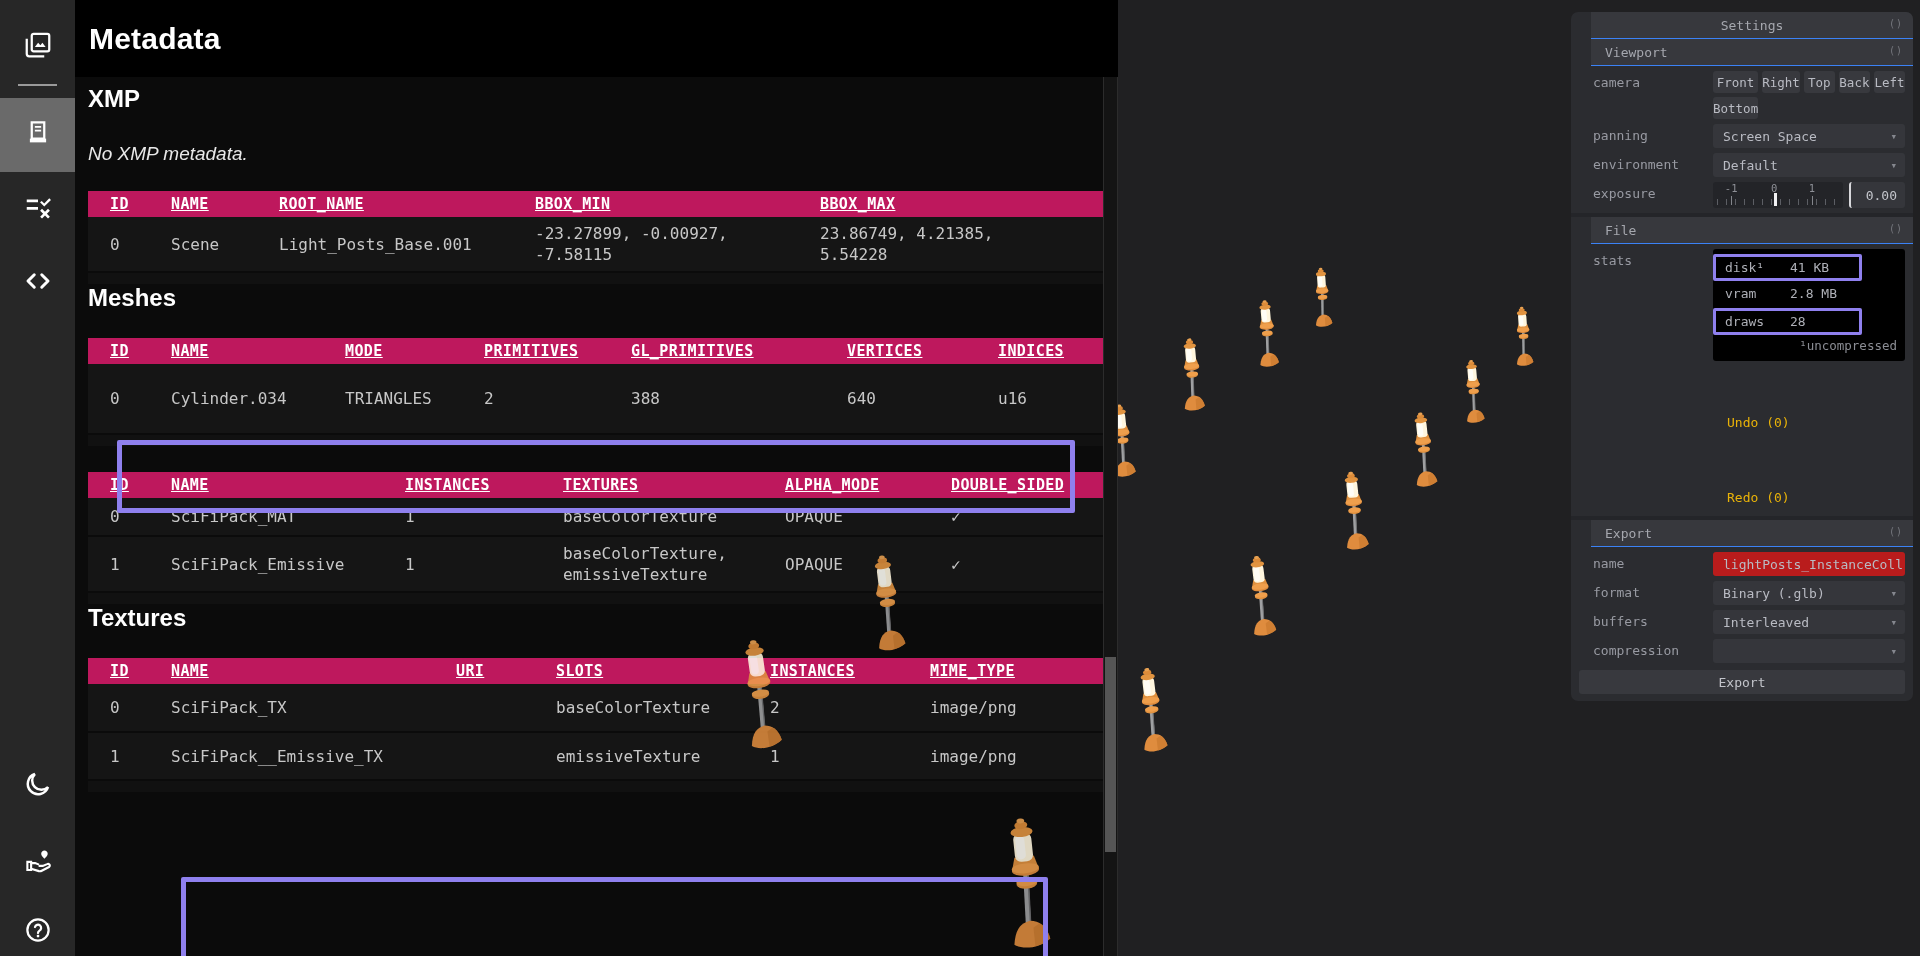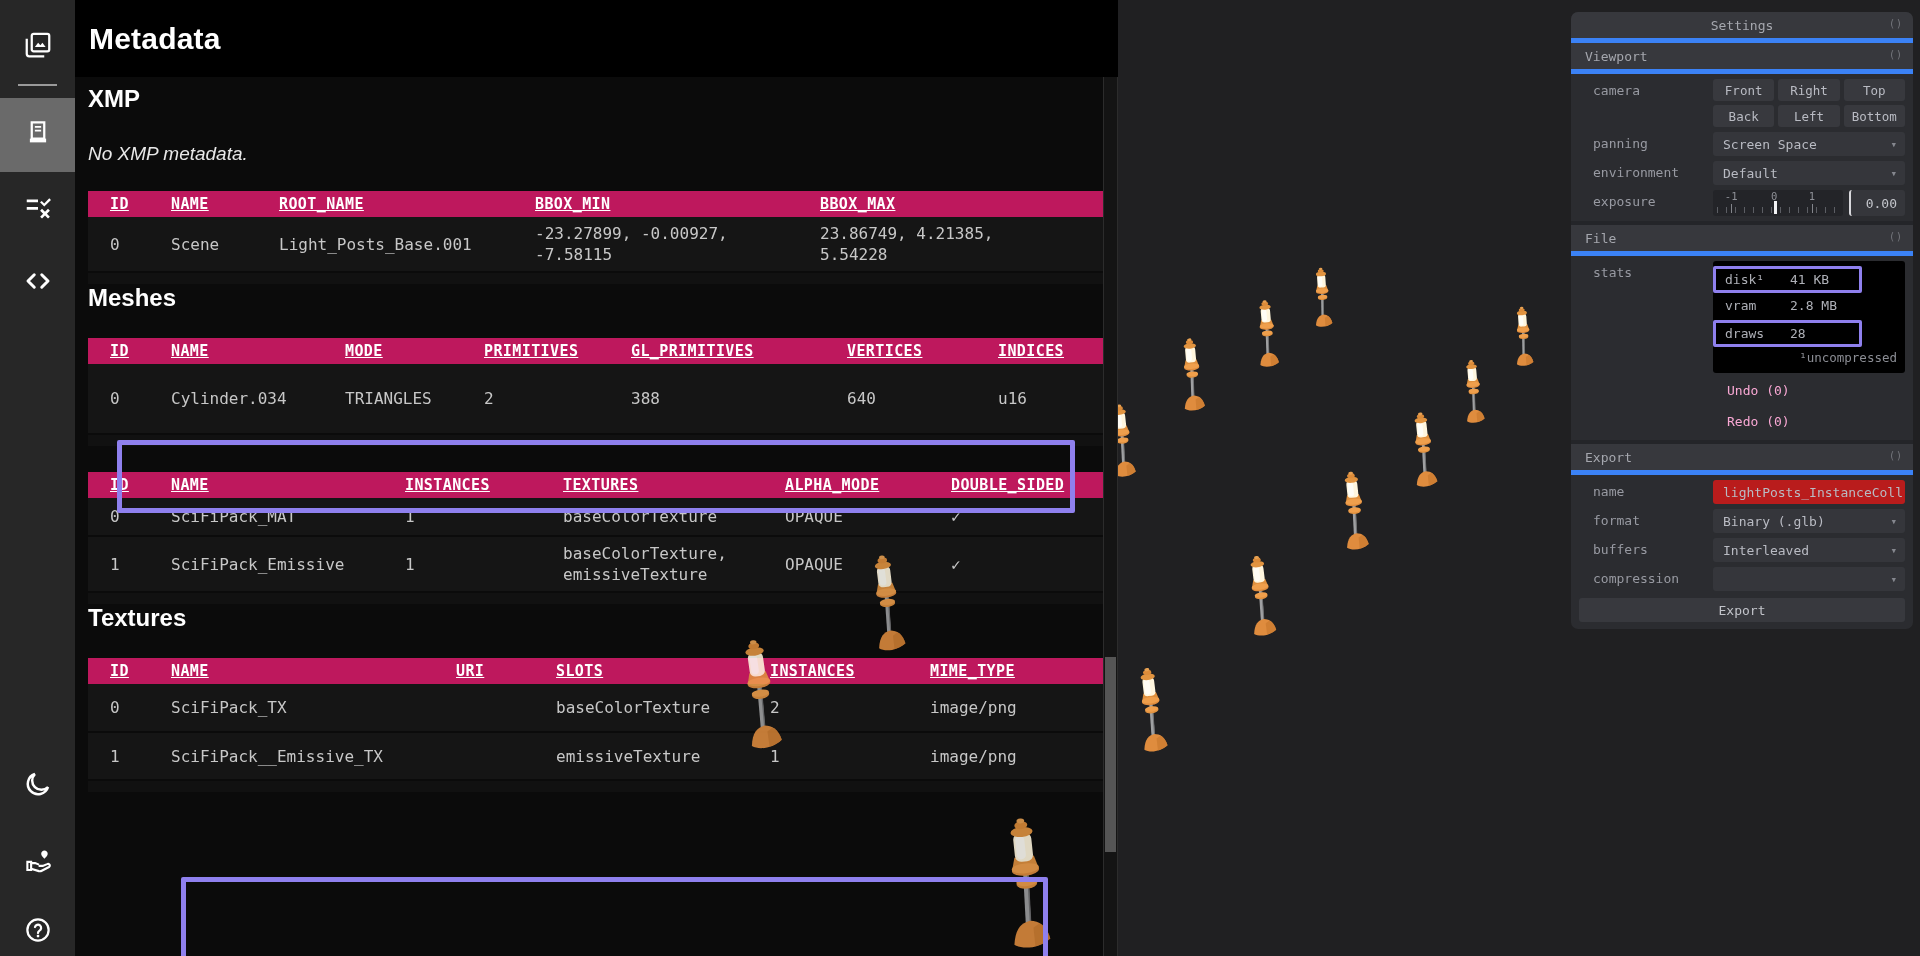--- a/index.html
+++ b/index.html
@@ -44,51 +44,51 @@
   
   #scrollbar{position:absolute;right:0;top:77px;bottom:0;width:15px;background:#141414;border-left:1px solid #2c2c2c;border-right:1px solid #2c2c2c;box-sizing:border-box;}
   #scroll-thumb{position:absolute;left:1px;right:1px;top:580px;height:195px;background:#555;}
   
   .hl-box{position:absolute;border:5px solid #8f80ee;border-radius:2px;z-index:12;pointer-events:none;}
   #hl-mesh{left:117px;top:440px;width:948px;height:63px;}
   #hl-tex{left:181px;top:877px;width:857px;height:90px;}
   
   #settings{position:absolute;left:1571px;top:12px;width:342px;z-index:20;background:#2b2c30;border-radius:7px;
     font:13px "DejaVu Sans Mono",monospace;color:#b8bac2;padding-bottom:7px;overflow:hidden;}
-  .tp-bar{height:26px;background:#37383d;display:flex;align-items:center;position:relative;border-bottom:5px solid #3b82f6;}
+  .tp-bar{height:26px;background:#37383d;display:flex;align-items:center;position:relative;border-bottom:1px solid #3b82f6;margin-left:20px;}
   .tp-bar .ttl{color:#a5a7ae;}
   .tp-bar.root .ttl{width:100%;text-align:center;}
   .tp-bar.folder .ttl{padding-left:14px;}
   .tp-bar .fold-icon{position:absolute;right:10px;top:6px;font-size:10px;color:#75777d;letter-spacing:1px;}
   .tp-seam{height:4px;background:#242529;}
   .tp-row{display:flex;align-items:center;margin:5px 8px;min-height:24px;}
   .tp-label{width:120px;padding-left:14px;color:#989aa2;flex:none;align-self:flex-start;padding-top:4px;}
   .tp-ctl{flex:1;min-width:0;}
-  .cam-grid{display:grid;grid-template-columns:1fr 1fr 1fr;gap:4px;}
+  .cam-grid{display:grid;grid-template-columns:1fr 1fr 1fr 1fr 1fr;gap:4px;}
   .tp-btn{height:22px;background:#38393e;border-radius:3px;color:#b9bbc3;display:flex;align-items:center;justify-content:center;font-size:12.5px;cursor:pointer;}
   .tp-select{height:24px;background:#35363b;border-radius:3px;position:relative;display:flex;align-items:center;padding-left:10px;color:#b9bbc3;cursor:pointer;}
   .tp-select .arrow{position:absolute;right:8px;color:#85878e;font-size:11px;}
   .exp-wrap{display:flex;}
   .ruler{position:relative;width:130px;height:26px;background:#232428;border-radius:3px;overflow:hidden;flex:none;}
   .ruler .tlabel{position:absolute;top:0;font-size:10.5px;color:#8e9097;transform:translateX(-50%);}
   .ruler .ticks{position:absolute;left:4px;right:4px;bottom:3px;height:6px;
     background:repeating-linear-gradient(to right,#5c5e64 0 1px,transparent 1px 9px);}
   .ruler .bigtick{position:absolute;bottom:3px;width:1px;height:9px;background:#84868c;}
   .ruler .thumb{position:absolute;bottom:2px;width:3px;height:13px;background:#f2f2f4;}
   .exp-val{width:60px;height:26px;margin-left:6px;background:#35363b;border-radius:3px;border-left:2px solid #d8d8dc;
     display:flex;align-items:center;justify-content:flex-end;padding-right:8px;box-sizing:border-box;color:#c3c5cb;}
   .stats-box{width:202px;background:#000000;border-radius:3px;padding:5px 0 4px 0;}
   .stat-row{position:relative;height:27px;width:149px;box-sizing:border-box;}
   .stat-row .sl{position:absolute;left:12px;top:5px;color:#aeb0b7;}
   .stat-row .sv{position:absolute;left:77px;top:5px;color:#aeb0b7;}
   .stat-row.hl{border:3px solid #8f80ee;border-radius:2px;}
   .stat-row.hl .sl{left:9px;top:3px;}
   .stat-row.hl .sv{left:74px;top:3px;}
   .stat-note{text-align:right;padding-right:8px;color:#8b8d94;font-size:12.5px;height:22px;line-height:22px;}
-  .tp-flatbtn{height:26px;line-height:26px;padding-left:14px;color:#f9a8d4;cursor:default;}
+  .tp-flatbtn{height:26px;line-height:26px;padding-left:14px;color:#eab308;cursor:default;margin-top:44px;}
   .tp-input{height:24px;background:#b91c1c;border-radius:3px;display:flex;align-items:center;padding-left:10px;color:#b9bbc3;white-space:nowrap;overflow:hidden;}
   .export-btn{height:24px;margin:7px 8px 0 8px;background:#38393e;border-radius:3px;display:flex;align-items:center;justify-content:center;color:#c2c4ca;cursor:pointer;}
 </style>
 </head>
 <body>
 
 <div id="viewport">
   <div id="lamp-back">
       <div class="lamp" style="left: 1111.04px; top: 402px; width: 31.92px; height: 76px; transform: rotate(-6deg);">
         <svg viewBox="0 0 44 110" preserveAspectRatio="none">

